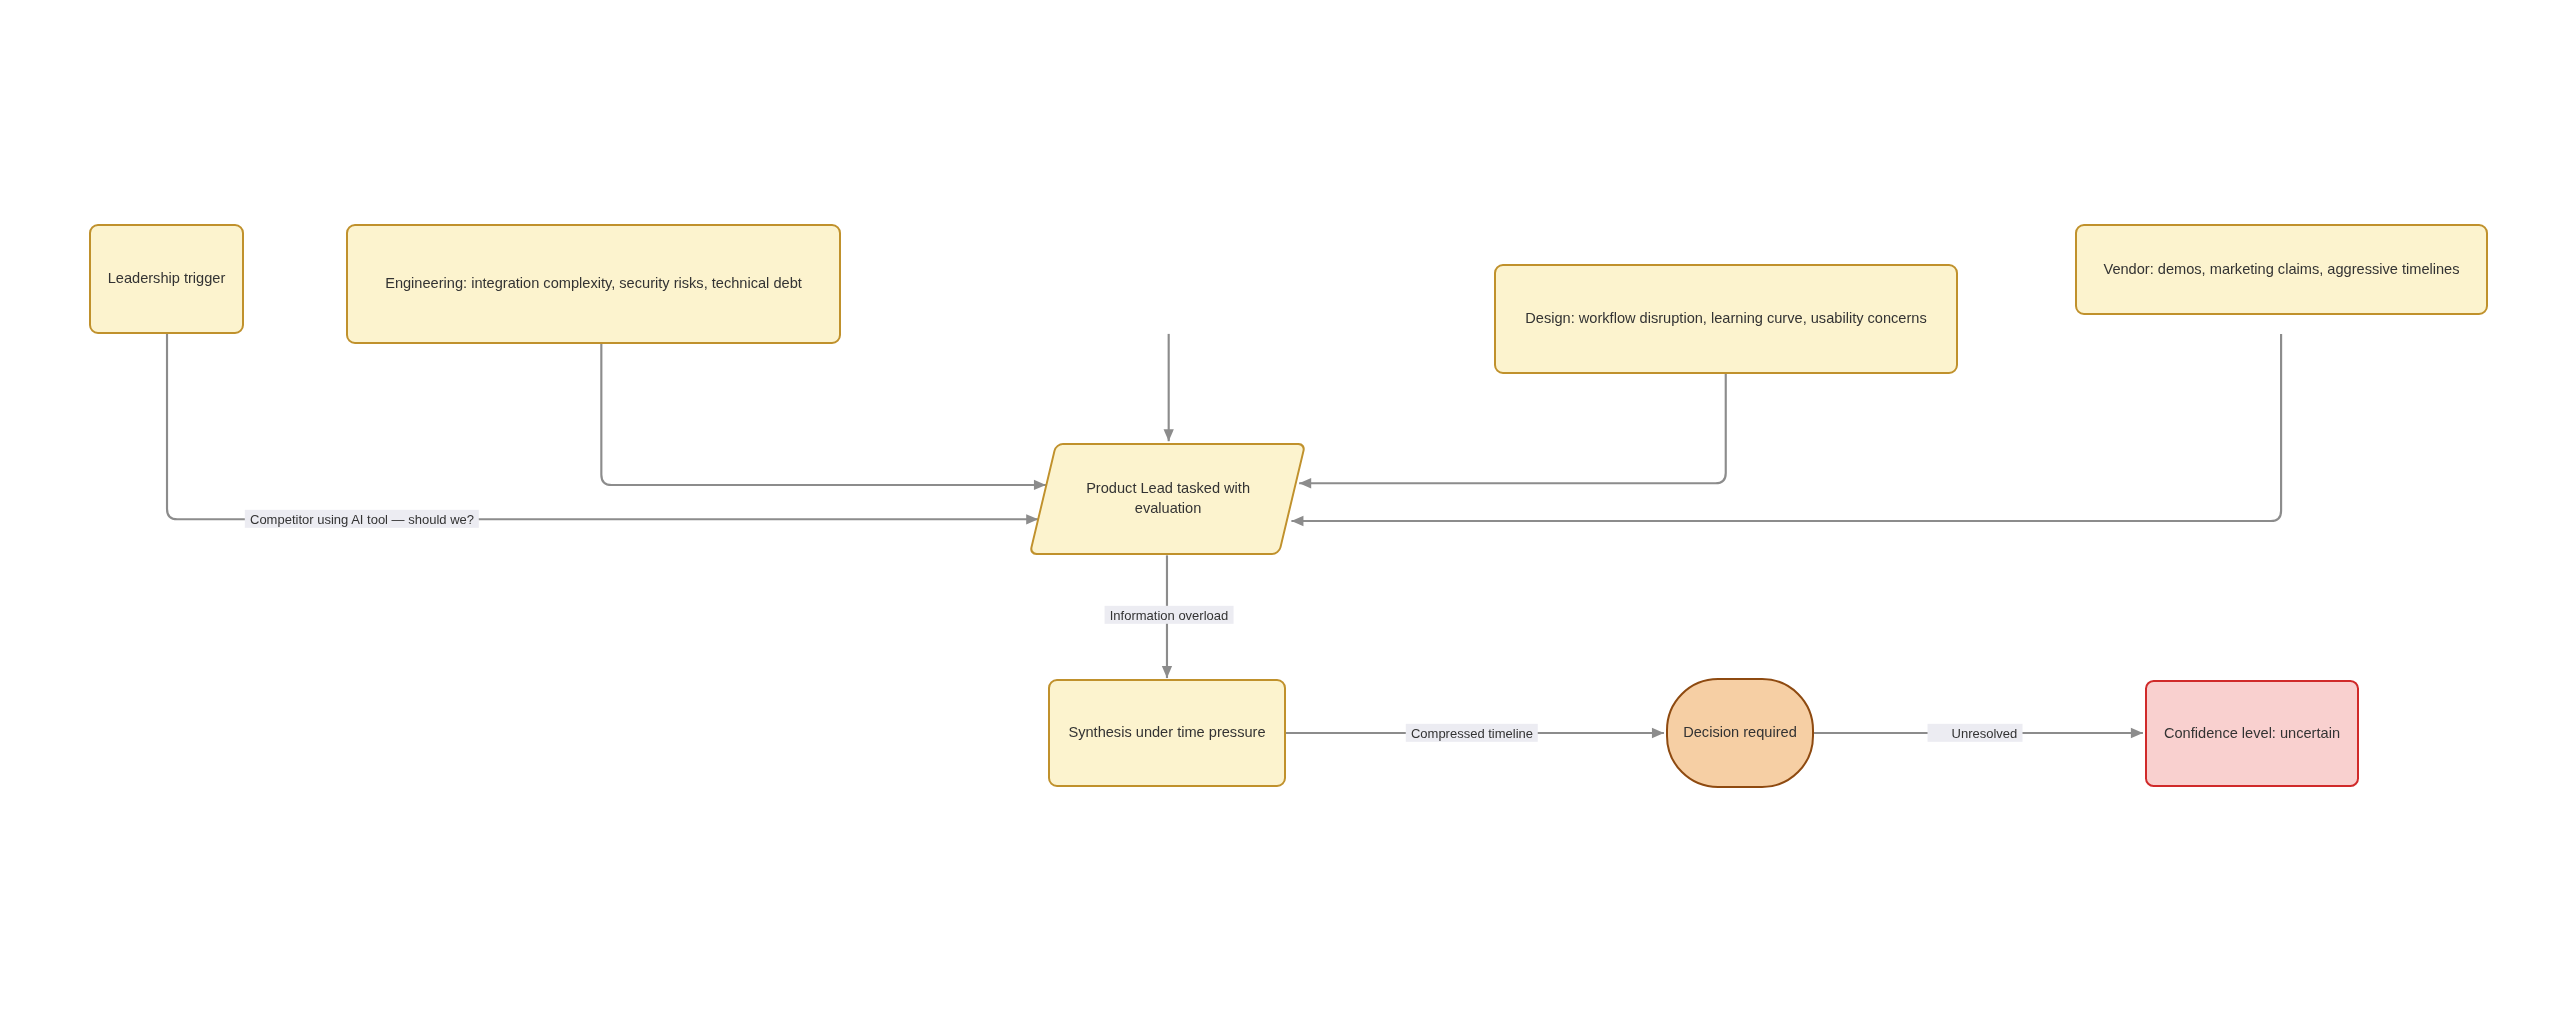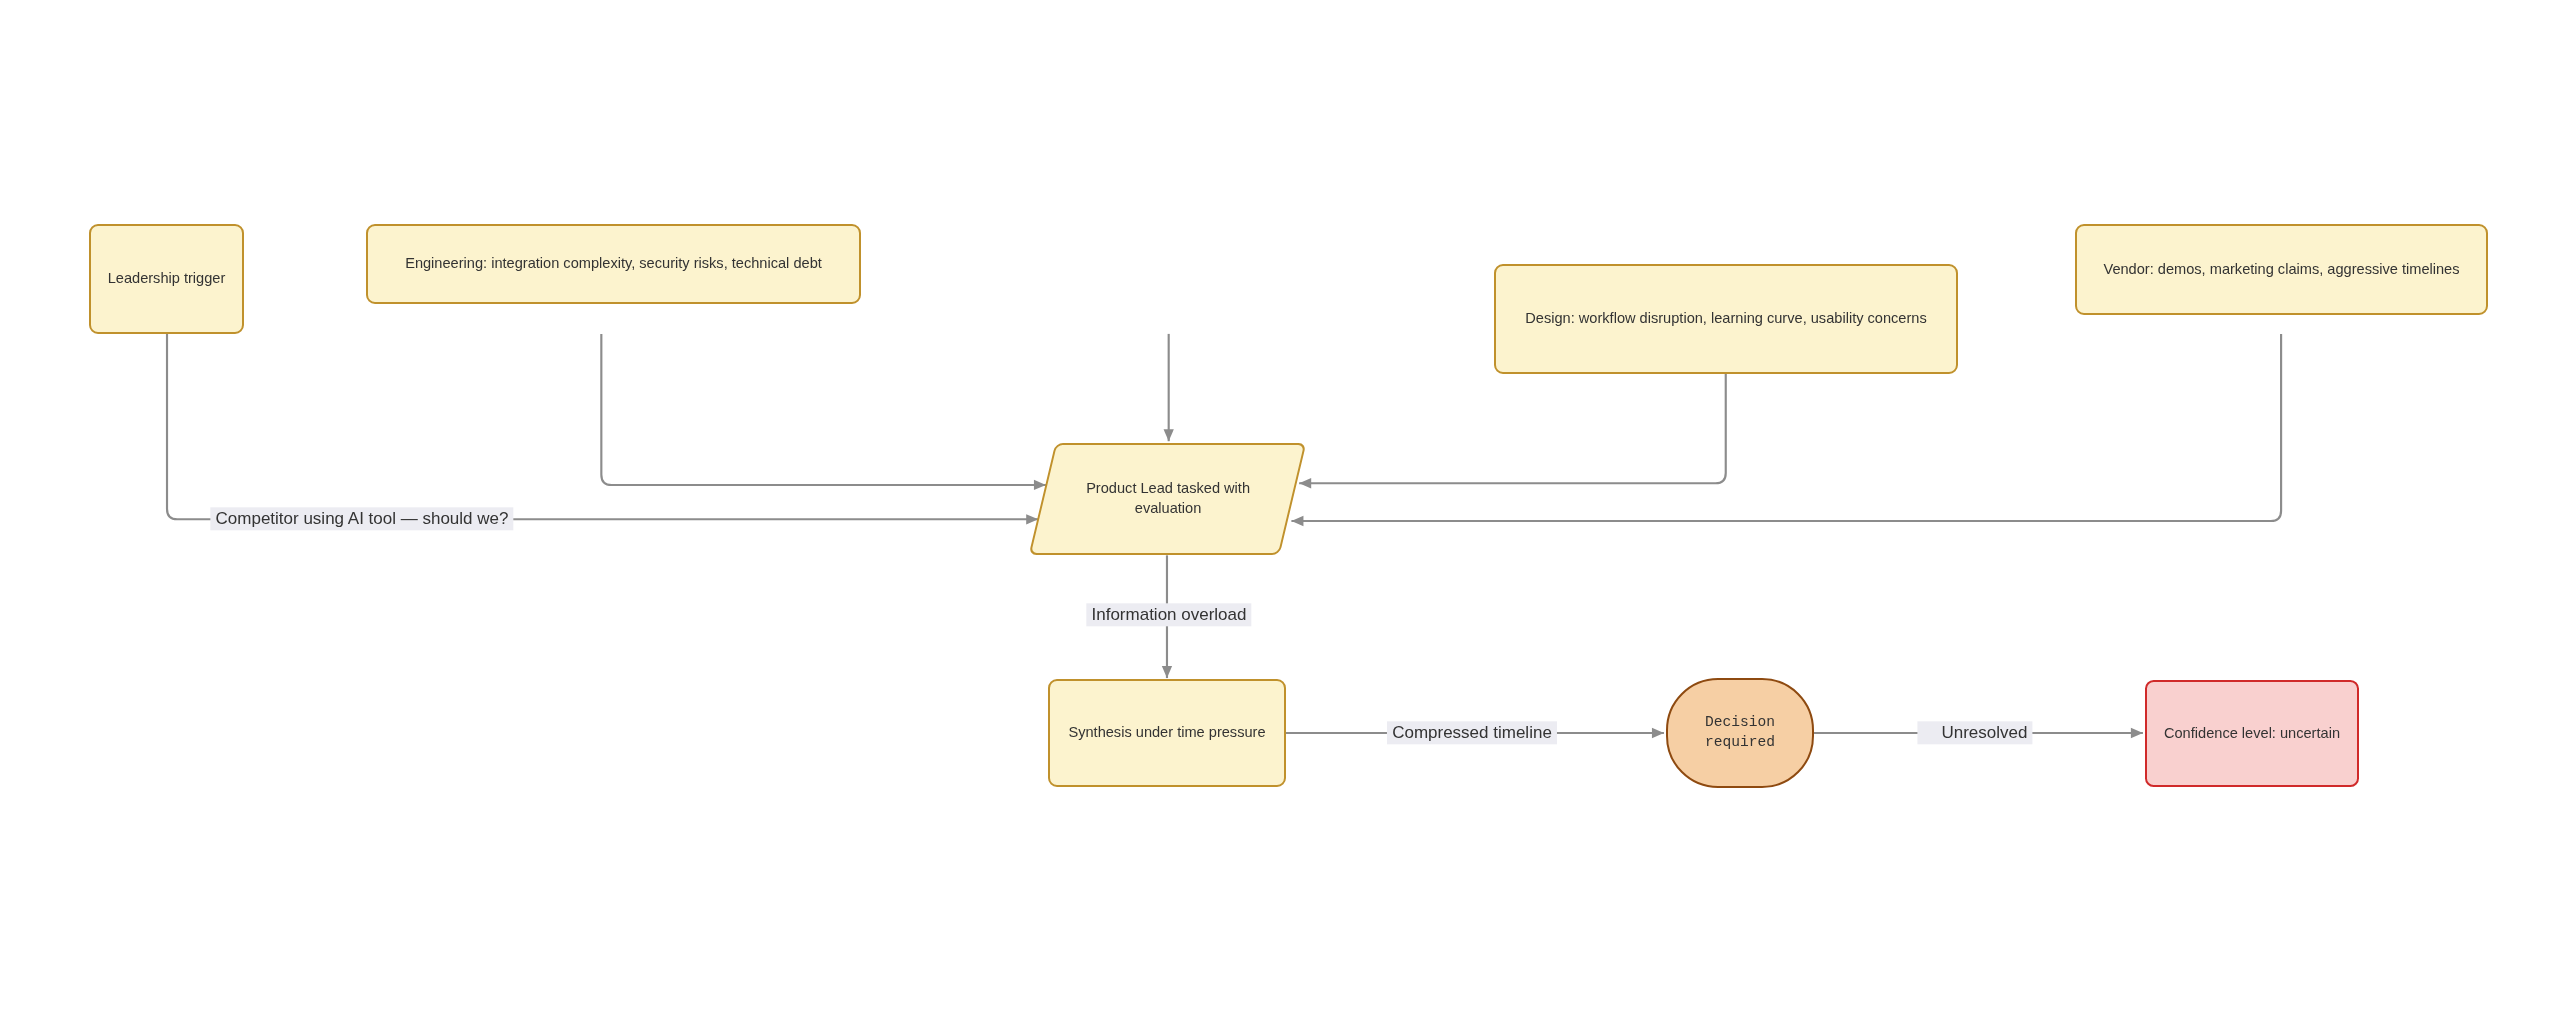--- a/index.html
+++ b/index.html
@@ -38,33 +38,32 @@
   }
   .node.parallelogram .inner{
     transform:skewX(13.4deg);
     display:block;width:100%;text-align:center;
   }
   .node.circle{
     background:var(--orange_fill,#F6CFA4);
     border:2.6px solid var(--orange_stroke,#8E4A10);
     border-radius:52px;
     padding:3.4px 6.9px;
-    font-family:Liberation Mono, monospace;
   }
   .node.alert{
     background:var(--pink_fill,#F9D0CF);
     border:2.6px solid var(--pink_stroke,#D02A2A);
     border-radius:8.6px;
   }
   .edge-label{
     position:absolute;
     transform:translate(-50%,-50%);
     background:var(--label_bg,#ECECF2);
     padding:1.7px 5.2px;
-    font-size:17px;
+    font-size:13px;
     white-space:nowrap;
     color:var(--text_color,#333333);
   }
 </style>
 </head>
 <body>
 
 <div id="canvas">
 
   <svg class="edges" viewBox="0 0 3000 1200">
@@ -78,21 +77,21 @@
     <path class="edge" d="M1361,389 L1361,514" marker-end="url(#arrow)"></path>
     <path class="edge" d="M2010,389 L2010,551 Q2010,563 1998,563 L1513,563" marker-end="url(#arrow)"></path>
     <path class="edge" d="M2657,389 L2657,595 Q2657,607 2645,607 L1504,607" marker-end="url(#arrow)"></path>
     <path class="edge" d="M1359,647 L1359,790" marker-end="url(#arrow)"></path>
     <path class="edge" d="M1497,854 L1938,854" marker-end="url(#arrow)"></path>
     <path class="edge" d="M2112,854 L2496,854" marker-end="url(#arrow)"></path>
   </svg>
 
   <div class="node rect" style="left:89px;top:224px;width:155px;height:110px;">Leadership trigger</div>
 
-  <div class="node rect" style="left:366px;top:224px;width:495px;height:80px;">Engineering: integration complexity, security risks, technical debt</div>
+  <div class="node rect" style="left:346px;top:224px;width:495px;height:120px;">Engineering: integration complexity, security risks, technical debt</div>
 
 
   <div class="node rect" style="left:1494px;top:224px;width:464px;height:110px;margin-top:40px;">Design: workflow disruption, learning curve, usability concerns</div>
 
   <div class="node rect" style="left:2075px;top:224px;width:413px;height:91px;">Vendor: demos, marketing claims, aggressive timelines</div>
 
   <div class="node parallelogram" style="left:1042px;top:443px;width:251px;height:112px;">
     <span class="inner">Product Lead tasked with evaluation</span>
   </div>
 

